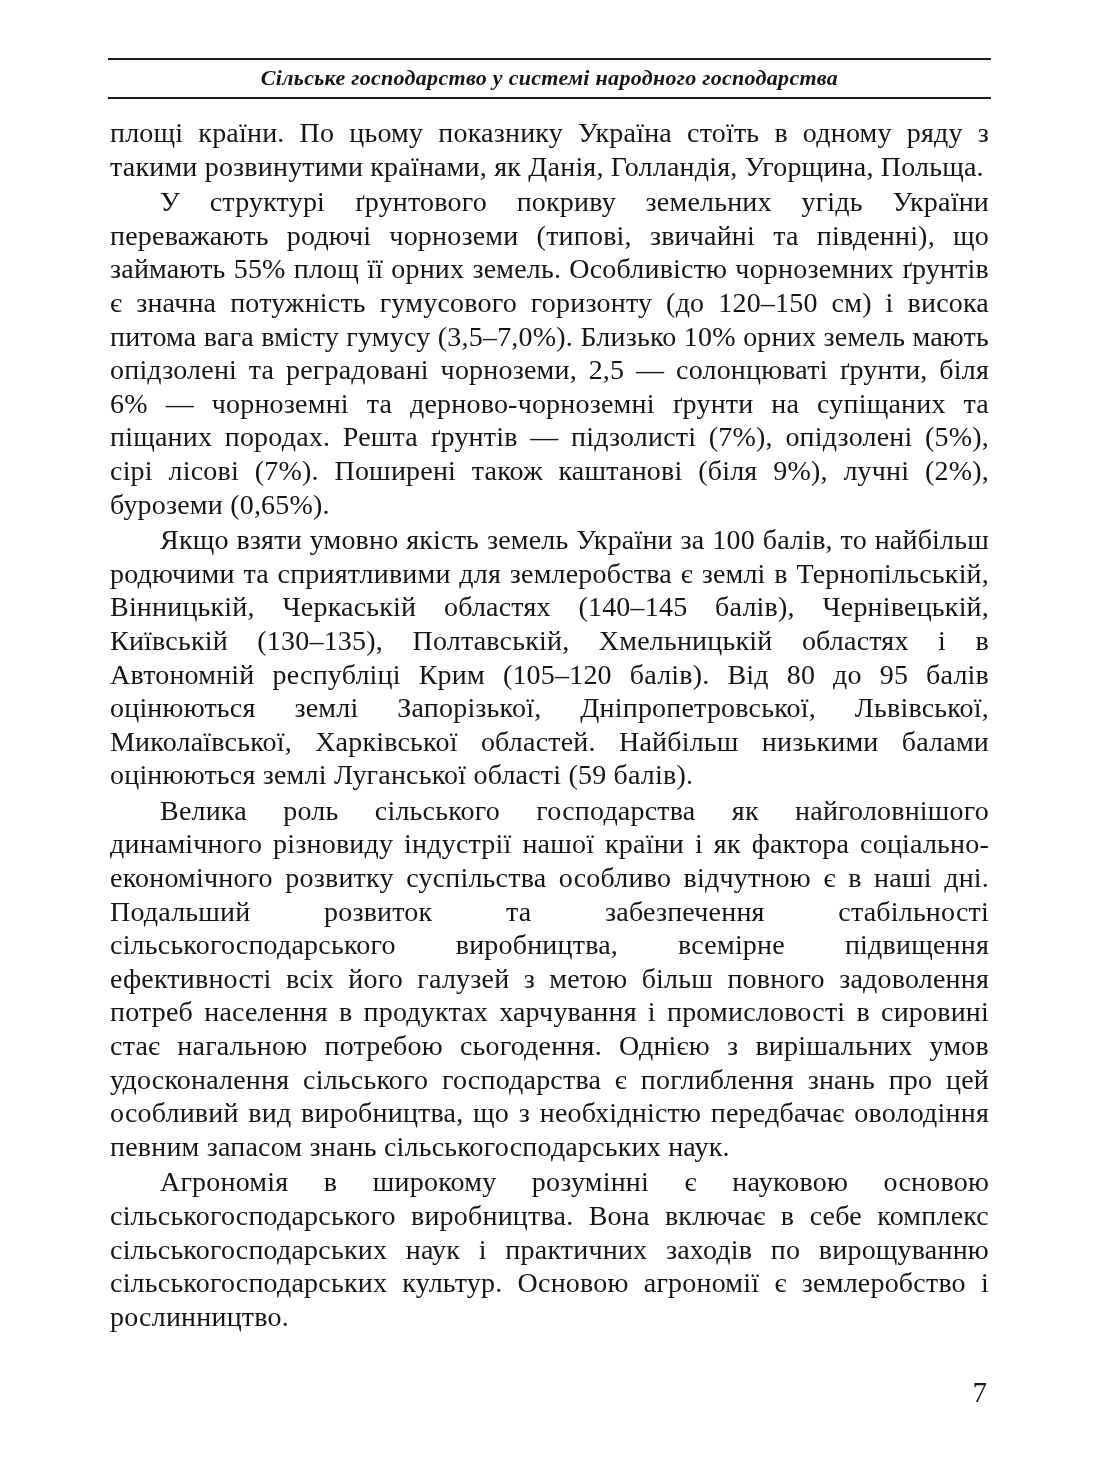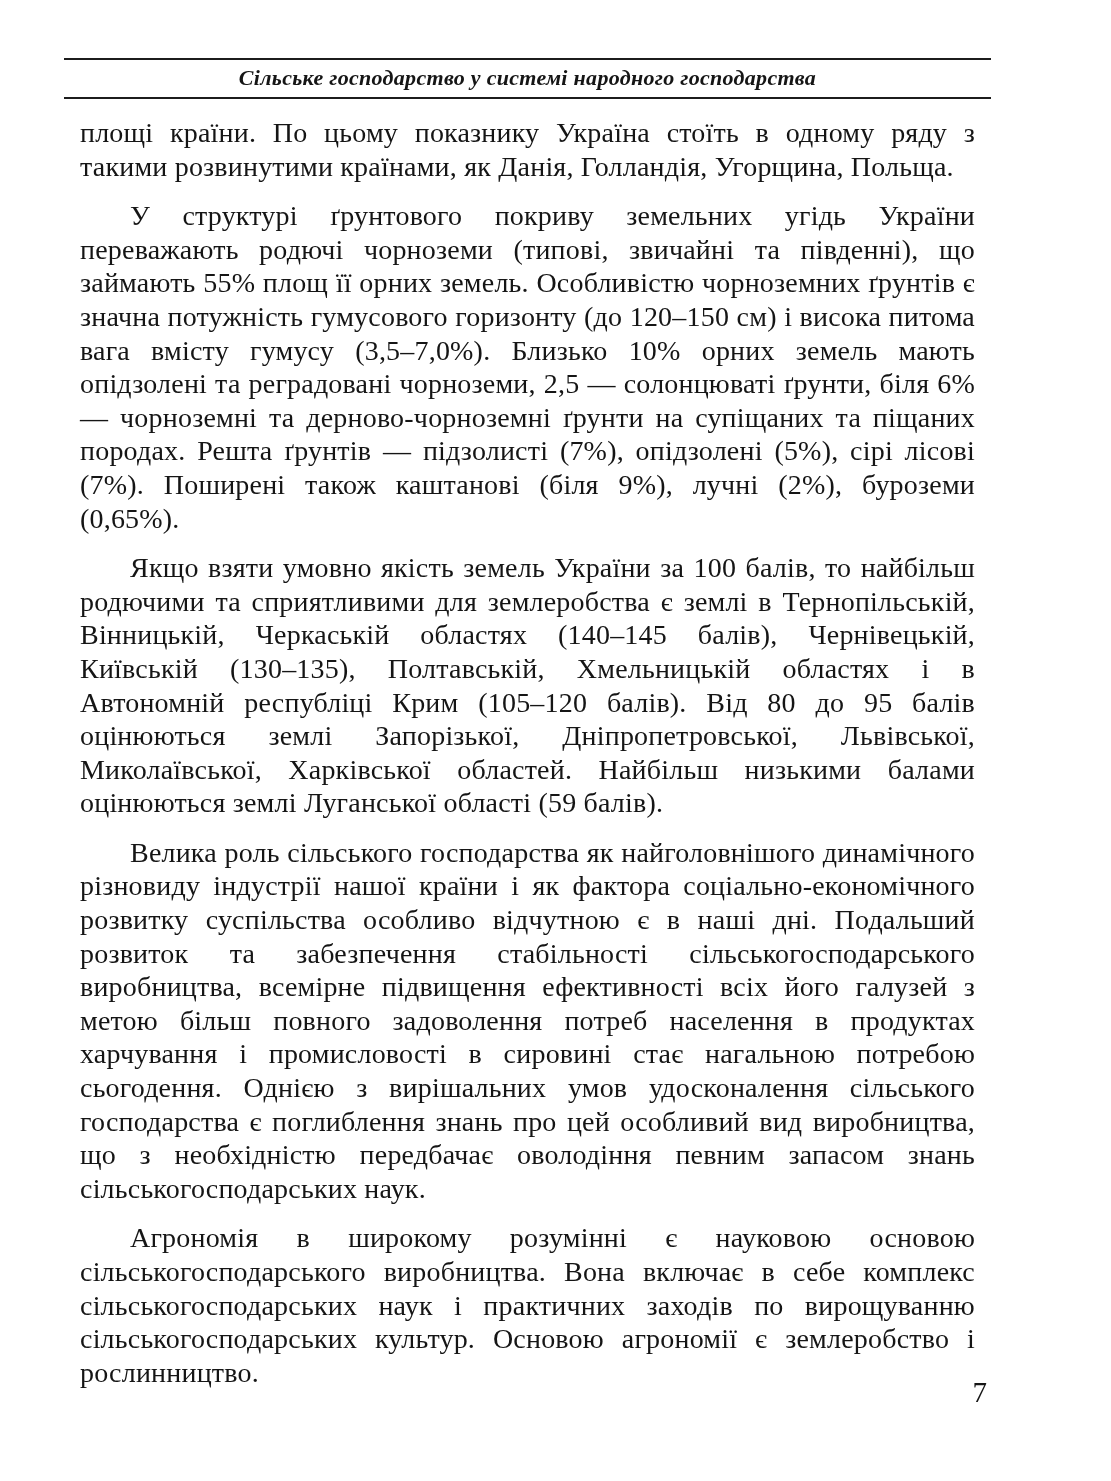--- a/index.html
+++ b/index.html
@@ -8,21 +8,21 @@
     background: #ffffff;
   }
   .page {
     position: relative;
     width: 1111px;
     height: 1481px;
     box-sizing: border-box;
     background: #ffffff;
     color: #151515;
     font-family: "Liberation Serif", "DejaVu Serif", serif;
-    padding: 58px 120px 0 64px;
+    padding: 58px 120px 0 108px;
     overflow: hidden;
   }
   .running-head {
     border-top: 2px solid #1c1c1c;
     border-bottom: 2px solid #1c1c1c;
     text-align: center;
     font-style: italic;
     font-weight: bold;
     font-size: 22px;
     line-height: 1.0;
@@ -30,21 +30,21 @@
     letter-spacing: 0.3px;
   }
   .body-text {
     margin-top: 17px;
     font-size: 28px;
     line-height: 33.6px;
     text-align: justify;
     letter-spacing: 0.2px;
   }
   .para {
-    margin: 16px;
+    margin: 2px;
     text-indent: 50px;
   }
   .para.no-indent {
     text-indent: 0;
   }
   .page-number {
     position: absolute;
     right: 124px;
     bottom: 72px;
     font-size: 29px;

